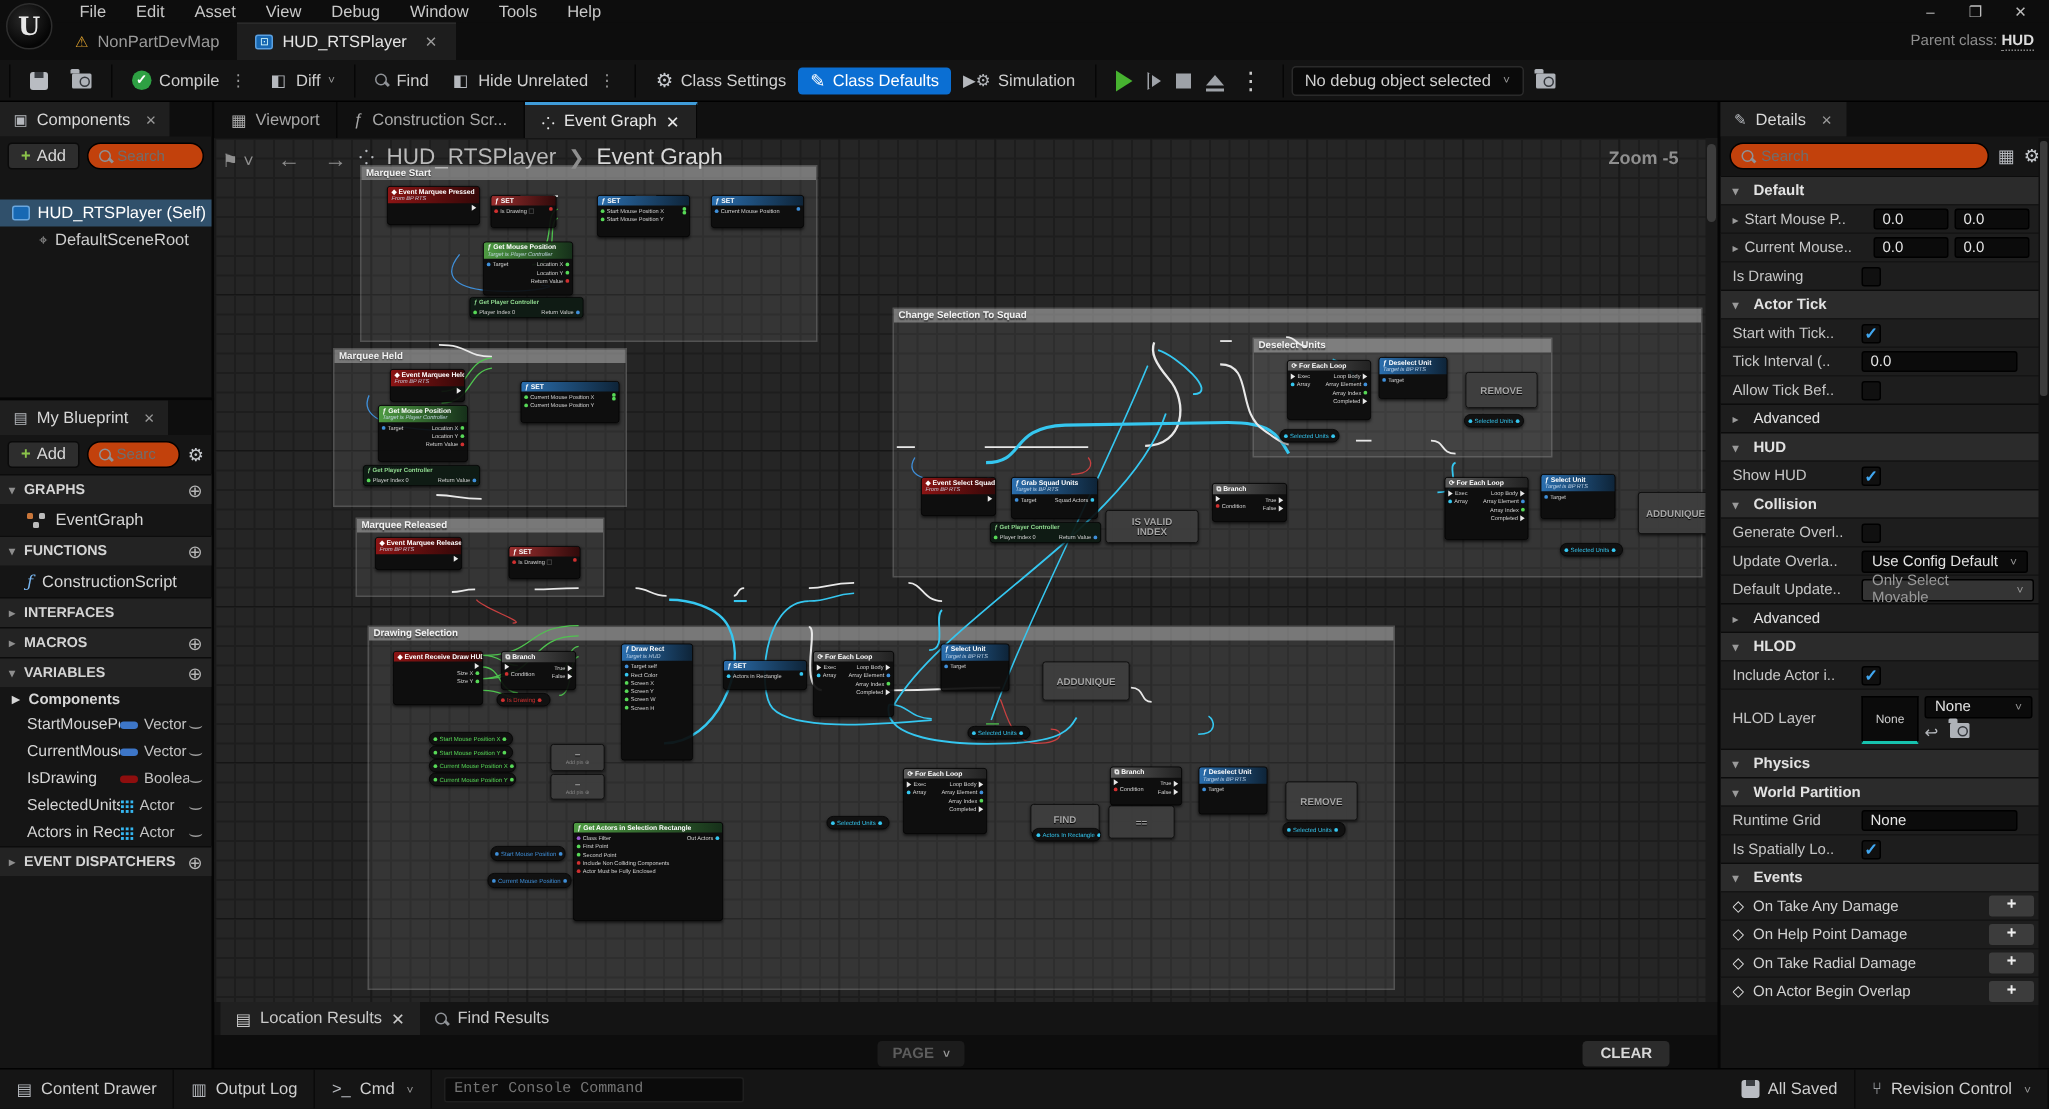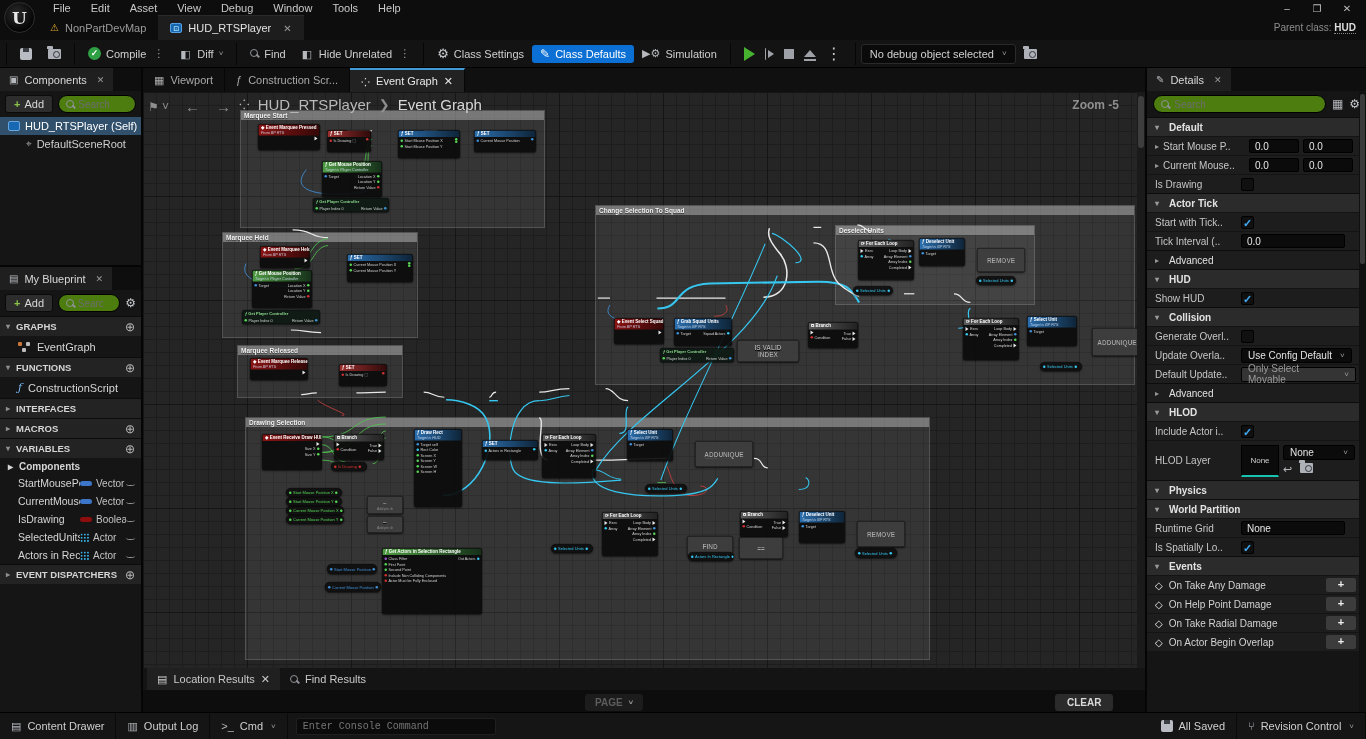--- a/index.html
+++ b/index.html
@@ -65,21 +65,21 @@
 
   
   .dock { background:#151515; }
   .ptabstrip { height:23px; background:#0e0e0e; display:flex; align-items:flex-end; }
   .ptab { height:23px; background:#1f1f1f; display:flex; align-items:center; gap:6px; padding:0 9px; font-size:11px; color:#d8d8d8; }
   .ptab .closex { font-size:9px; color:#9a9a9a; margin-left:4px; }
   .ptab .picon { font-size:10px; color:#b5b8bd; }
   .paneltools { display:flex; align-items:center; gap:5px; padding:4px 5px; }
   .addbtn { background:#2d2d2d; border:1px solid #0a0a0a; border-radius:3px; color:#d8d8d8; font-size:11px; padding:2px 8px; display:flex; gap:4px; align-items:center;}
   .addbtn .plus { color:#8bc34a; font-weight:bold; }
-  .searchpill { flex:1; background:#4d7c0f; border:1px solid #000; border-radius:9px; height:18px; display:flex; align-items:center; gap:5px; padding:0 7px; }
+  .searchpill { flex:1; background:#c2410c; border:1px solid #000; border-radius:9px; height:18px; display:flex; align-items:center; gap:5px; padding:0 7px; }
   .searchpill input { background:transparent; border:0; outline:0; color:#cfcfcf; font-size:10px; width:100%; font-family:"Liberation Sans",sans-serif;}
   .searchpill input::placeholder { color:#6e6e6e; }
 
   
   .trow { display:flex; align-items:center; gap:5px; height:18px; font-size:11px; padding-left:8px; color:#cfcfcf; }
   .trow.sel { background:#30506b; color:#fff; }
   .ci-bp { width:12px; height:10px; background:#1768b3; border:1px solid #6aa6dd; border-radius:2px; }
   .ci-root { color:#9a9a9a; font-size:10px; }
 
   
@@ -308,21 +308,21 @@
     <div class="paneltools">
       <div class="addbtn">
         <span class="plus">+</span>
         <span>Add</span>
       </div>
       <div class="searchpill">
         <span class="mag"></span>
         <input placeholder="Search" style="">
       </div>
     </div>
-    <div id="comptree" style="margin-top:0;">
+    <div id="comptree" style="margin-top:16px;">
         <div class="trow sel" style="padding-left: 8px;">
           <span class="ci-bp"></span>
           <span>HUD_RTSPlayer (Self)</span>
         </div>
         <div class="trow" style="padding-left: 26px;">
           <span class="ci-root">⌖</span>
           <span>DefaultSceneRoot</span>
         </div>
       </div>
   </div>
@@ -1396,20 +1396,26 @@
           <div class="dval">
             <div class="dchk">✓</div>
           </div>
         </div>
         <div class="drow">
           <div class="dlabel">Tick Interval (..</div>
           <div class="dval">
             <div class="dinput" style="width: 104px;">0.0</div>
           </div>
         </div>
+        <div class="drow">
+          <div class="dlabel">Allow Tick Bef..</div>
+          <div class="dval">
+            <div class="dchk"></div>
+          </div>
+        </div>
         <div class="dsec" style="background: rgb(29, 29, 29); font-weight: normal;">
           <span class="tw">▸</span>
           <span>Advanced</span>
         </div>
         <div class="dsec">
           <span class="tw">▾</span>
           <span>HUD</span>
         </div>
         <div class="drow">
           <div class="dlabel">Show HUD</div>

